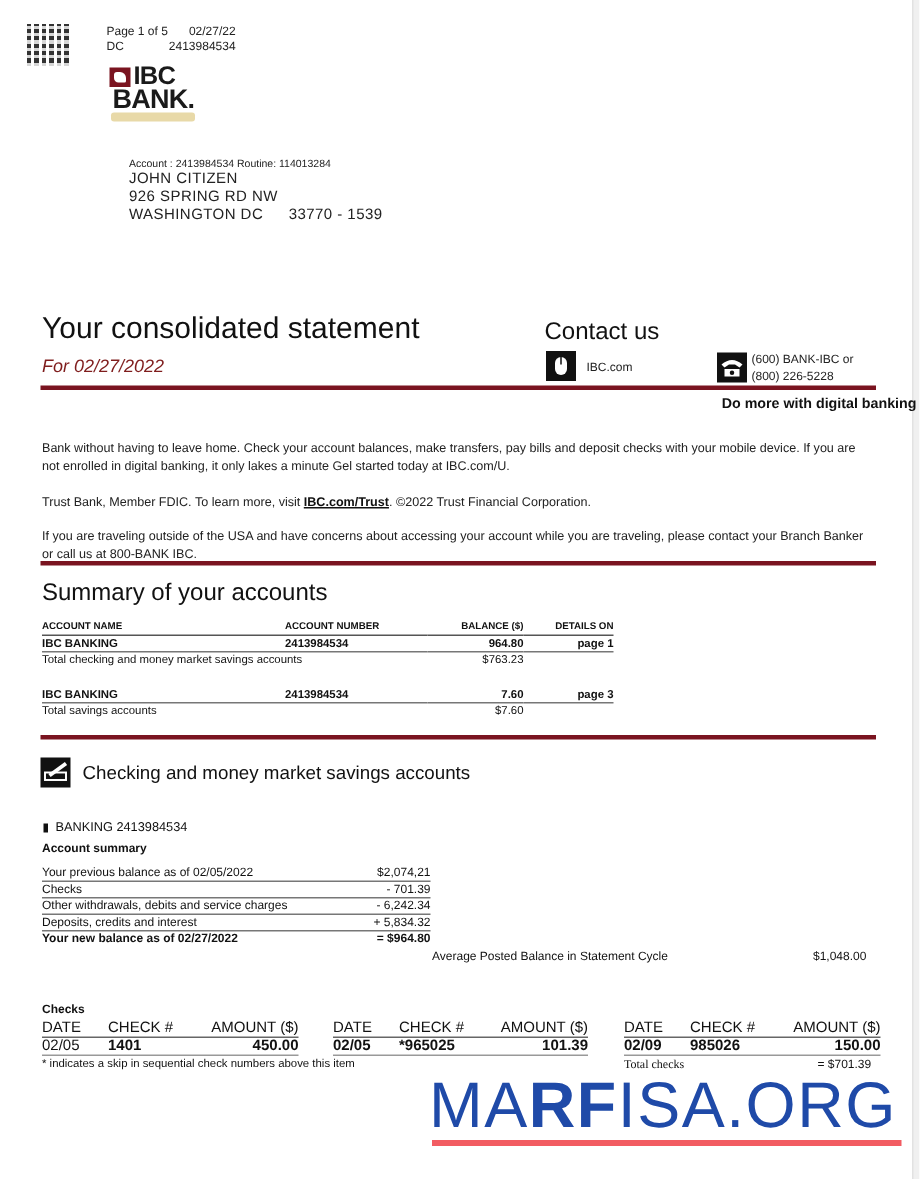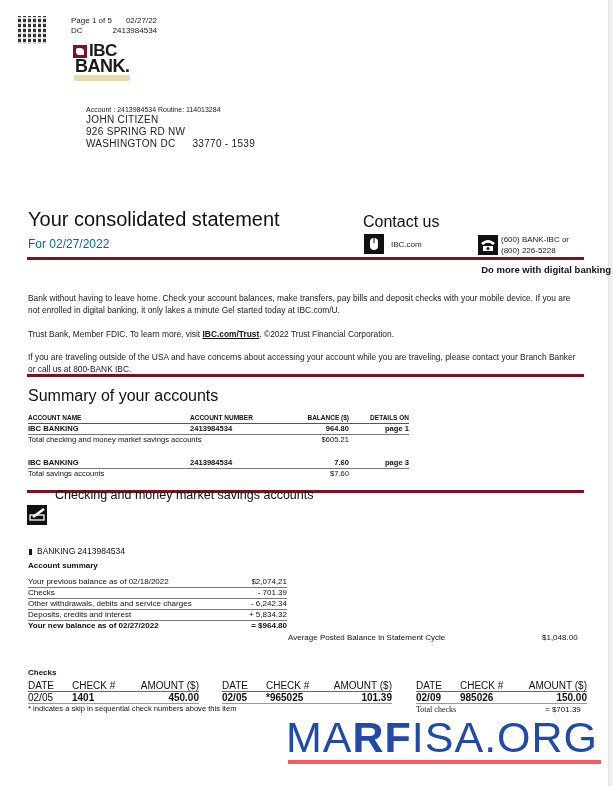--- a/index.html
+++ b/index.html
@@ -19,21 +19,21 @@
   .logo-badge { position:absolute; left:0; top:2px; width:14px; height:13px; background:#7a1420; }
   .logo-badge::after { content:""; position:absolute; left:3px; top:3px; width:8px; height:7px; background:#fff; border-radius: 2px 4px 1px 3px; }
   .logo-ibc { position:absolute; left:16px; top:-1px; font-weight:bold; font-size:17px; letter-spacing:-0.5px; color:#1a1a1a; line-height:17px; }
   .logo-bank { position:absolute; left:2px; top:14px; font-weight:bold; font-size:18px; letter-spacing:-0.5px; color:#1a1a1a; line-height:18px; }
   .logo-ribbon { position:absolute; left:1px; top:32px; width:56px; height:6px; background:#e8d9a8; border-radius:2px; }
 
   .addr-small { font-size: 7px; color:#222; }
   .addr { font-size: 10px; line-height: 12px; letter-spacing: 0.3px; color:#222; }
 
   .h-title { font-size: 20px; color:#111; font-weight: normal; }
-  .h-sub { font-size: 12px; color:#0369a1; }
+  .h-sub { font-size: 12px; color:#7f1d1d;font-style:italic; }
   .h-contact { font-size: 16px; color:#111; }
   .small { font-size: 8px; color:#222; }
   .icon-box { background:#111; display:flex; align-items:center; justify-content:center; }
 
   .rule { height: 3px; background: #7a1420; }
 
   .para { font-size: 8.4px; line-height: 12px; color:#222; }
   .para a { color:#111; font-weight:bold; text-decoration: underline; }
 
   table { border-collapse: collapse; }
@@ -136,21 +136,21 @@
     <th class="r">DETAILS ON</th>
   </tr>
   <tr class="line">
     <td class="b">IBC BANKING</td>
     <td class="b">2413984534</td>
     <td class="b r">964.80</td>
     <td class="b r">page 1</td>
   </tr>
   <tr>
     <td colspan="2">Total checking and money market savings accounts</td>
-    <td class="r">$605.21</td>
+    <td class="r">$763.23</td>
     <td></td>
   </tr>
   <tr>
         <td colspan="4" style="height:12px"></td>
       </tr>
   <tr class="line">
     <td class="b">IBC BANKING</td>
     <td class="b">2413984534</td>
     <td class="b r">7.60</td>
     <td class="b r">page 3</td>
@@ -164,31 +164,31 @@
   </table>
 
 <div class="abs rule" style="left:27px; top:490px; width:557px;"></div>
 
 <div class="abs icon-box" style="left:27px; top:505px; width:20px; height:20px;">
   <svg width="16" height="14" viewBox="0 0 16 14">
       <rect x="1" y="7" width="14" height="5" fill="none" stroke="#fff" stroke-width="1.3"></rect>
       <line x1="4" y1="9" x2="15" y2="1" stroke="#fff" stroke-width="2.5"></line>
     </svg>
 </div>
-<div class="abs" style="left:55px; top:488px; font-size:12.5px;">Checking and money market savings accounts</div>
+<div class="abs" style="left:55px; top:508px; font-size:12.5px;">Checking and money market savings accounts</div>
 
 <div class="abs" style="left:29px; top:546px; font-size:8.5px;">
   <span style="display:inline-block;width:3px;height:6px;background:#111;margin-right:5px;vertical-align:middle;"></span><span>BANKING 2413984534</span>
 </div>
 <div class="abs" style="left:28px; top:561px; font-size:8px; font-weight:bold;">Account summary</div>
 
 <table class="abs acctab" style="left:28px; top:576px;">
   <tbody>
       <tr>
-        <td>Your previous balance as of 02/18/2022</td>
+        <td>Your previous balance as of 02/05/2022</td>
         <td class="r">$2,074,21</td>
       </tr>
   <tr>
         <td>Checks</td>
         <td class="r">- 701.39</td>
       </tr>
   <tr>
         <td>Other withdrawals, debits and service charges</td>
         <td class="r">- 6,242.34</td>
       </tr>

